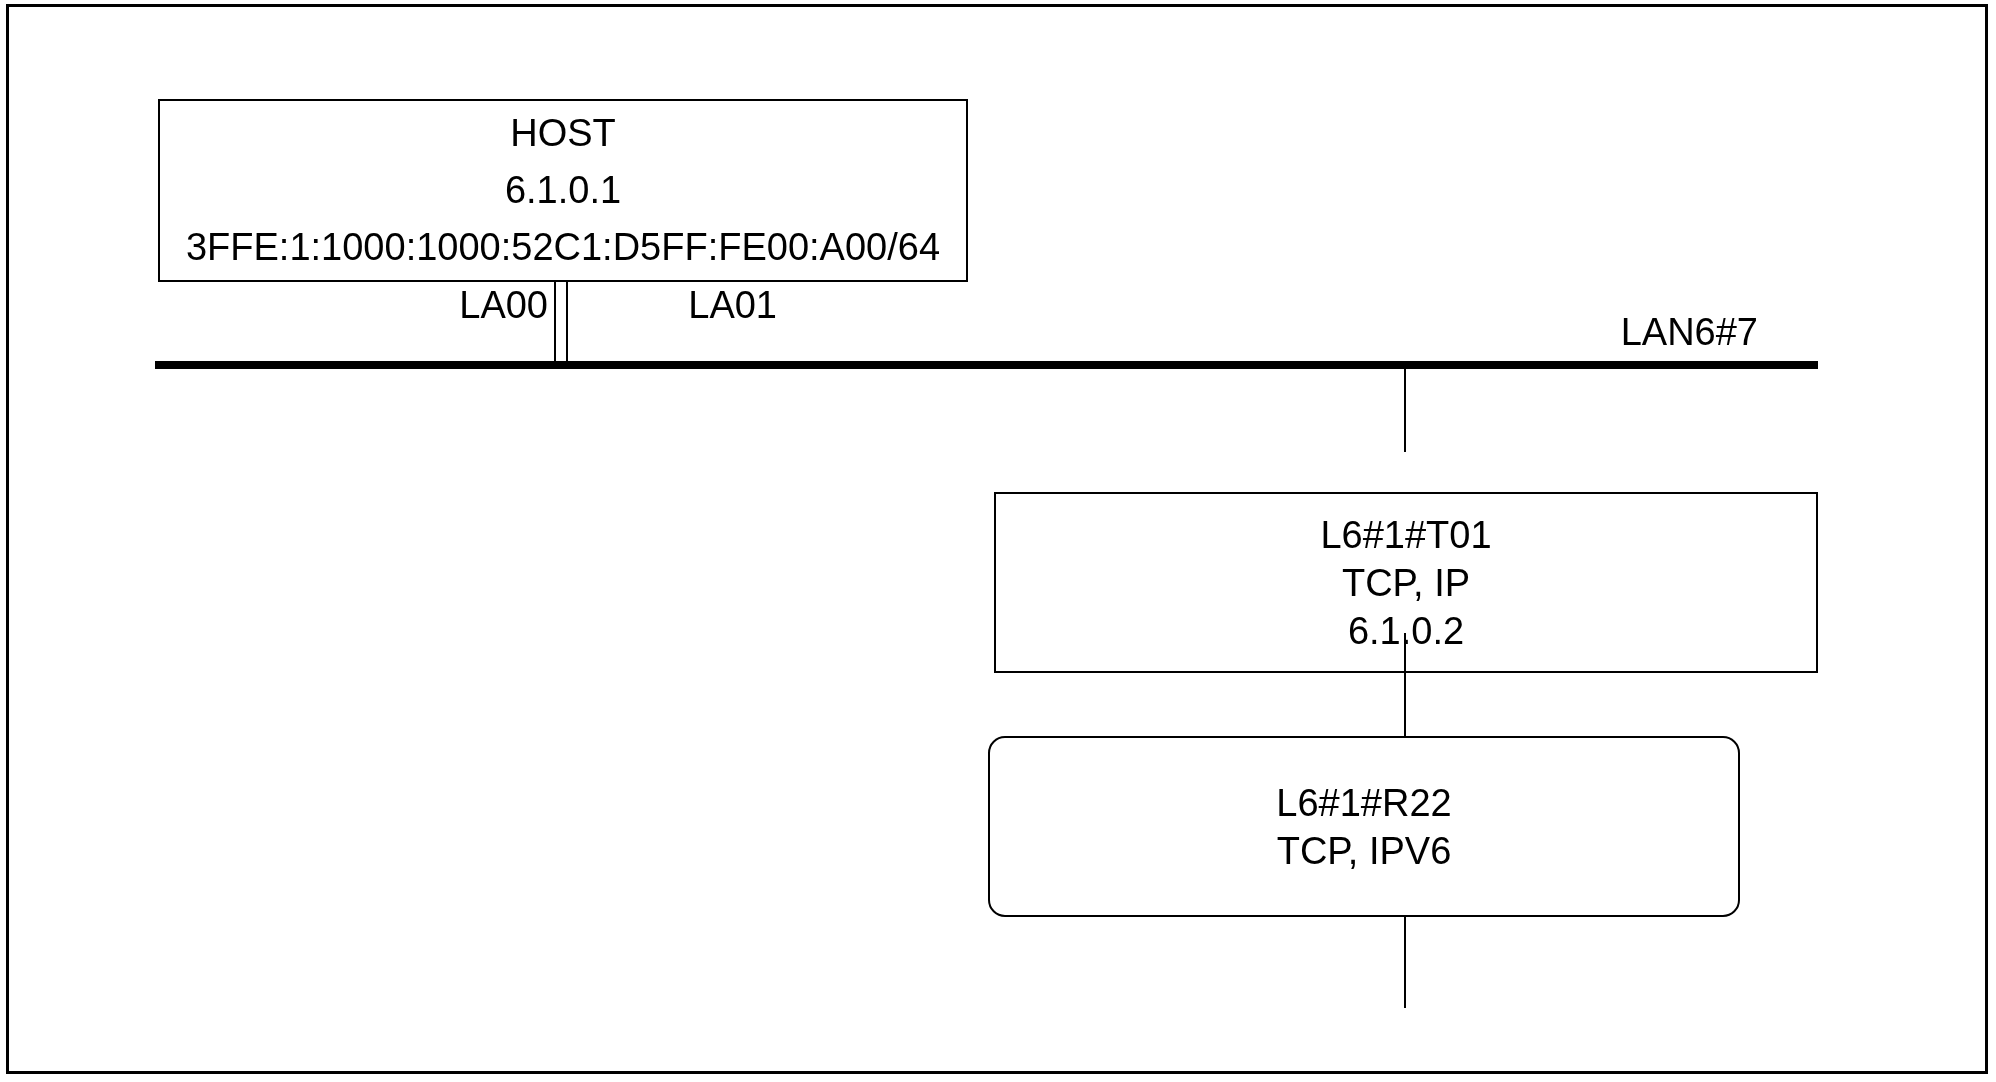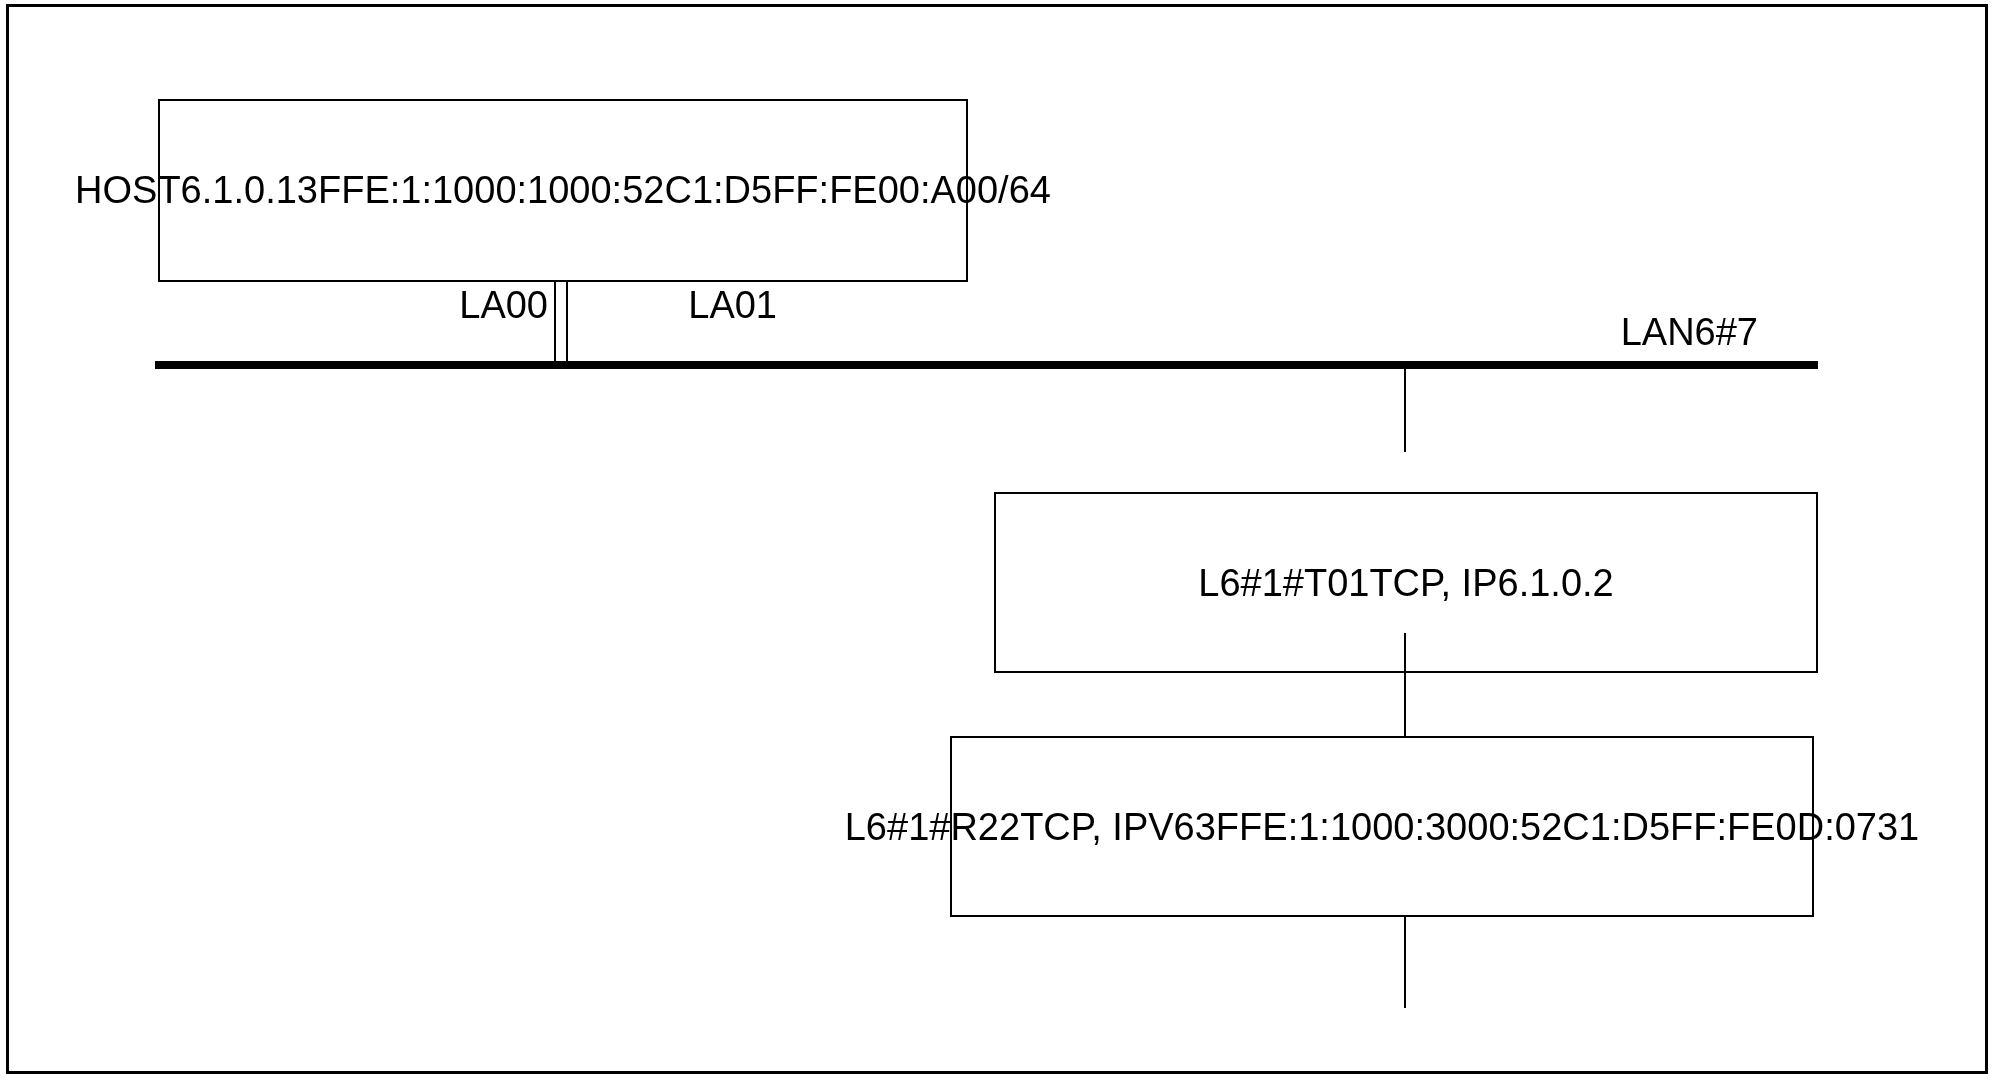--- a/index.html
+++ b/index.html
@@ -26,21 +26,21 @@
     border: 3px solid #000000;
     box-sizing: border-box;
   }
   
   .box {
     position: absolute;
     border: 2px solid #000000;
     box-sizing: border-box;
     background: #ffffff;
     display: flex;
-    flex-direction: row;
+    flex-direction: column;
     align-items: center;
     justify-content: center;
     text-align: right;
     font-size: 38px;
     white-space: nowrap;
   }
   .host-box {
     left: 158px;
     top: 99px;
     width: 810px;
@@ -48,24 +48,25 @@
   }
   .host-box .line { line-height: 57px; }
   .t01-box {
     left: 994px;
     top: 452px;
     width: 824px;
     height: 181px;
     margin-top: 40px;
   }
   .r22-box {
-    left: 950px;
+    left: 988px;
     top: 736px;
-    width: 864px;
+    width: 752px;
     height: 181px;
+    border-radius: 17px;
   }
   .t01-box .line, .r22-box .line { line-height: 48px; }
 
   
   .label {
     position: absolute;
     font-size: 38px;
     line-height: 42px;
     white-space: nowrap;
   }
@@ -138,18 +139,17 @@
     <div class="line">L6#1#T01</div>
     <div class="line">TCP, IP</div>
     <div class="line">6.1.0.2</div>
   </div>
 
   <div class="vline t01-r22-link"></div>
 
   <div class="box r22-box">
     <div class="line">L6#1#R22</div>
     <div class="line">TCP, IPV6</div>
-    <div class="line">3FFE:1:1000:3000:52C1:D5FF:FE0D:0731</div>
   </div>
 
   <div class="vline r22-downlink"></div>
 
 </div>
 
 </body></html>

